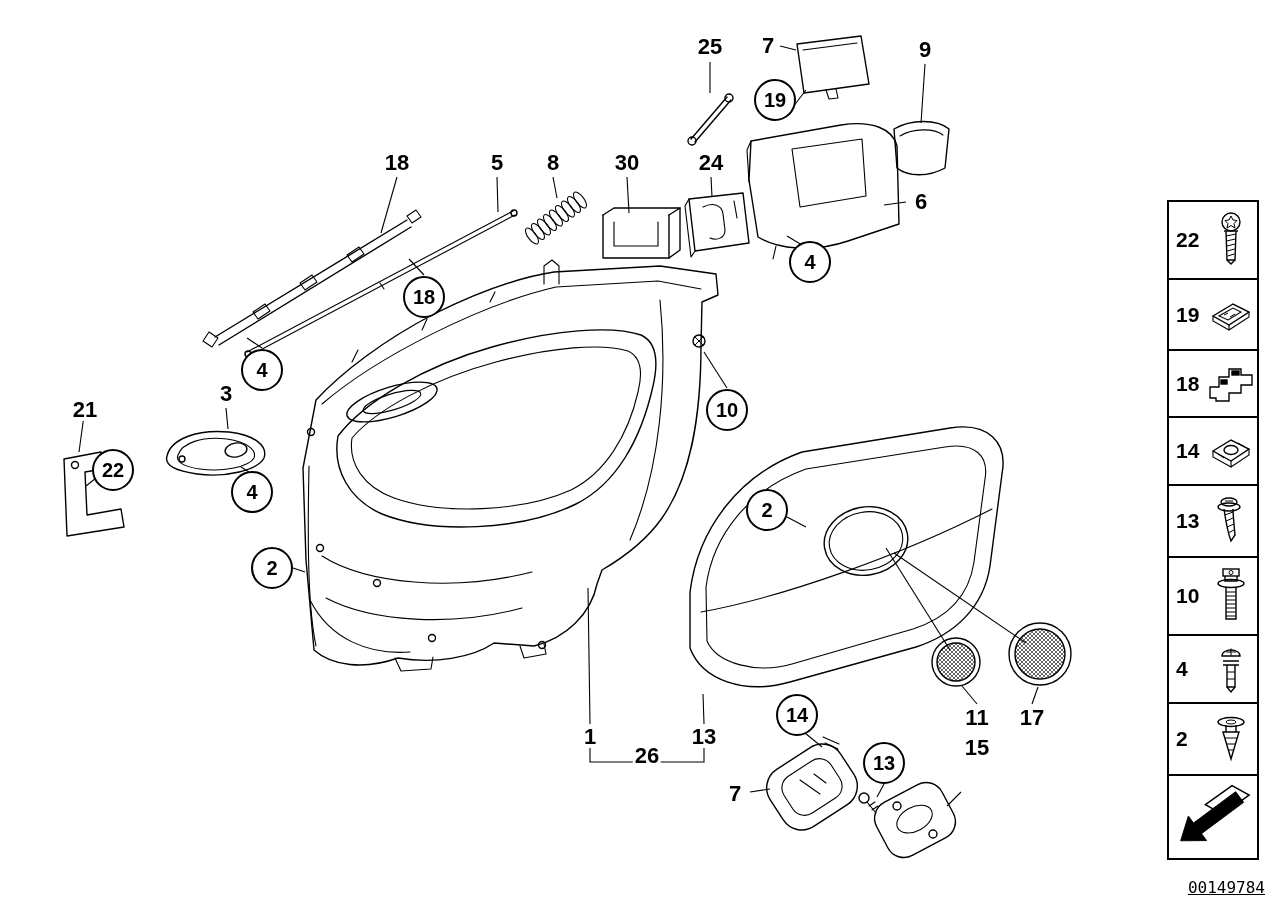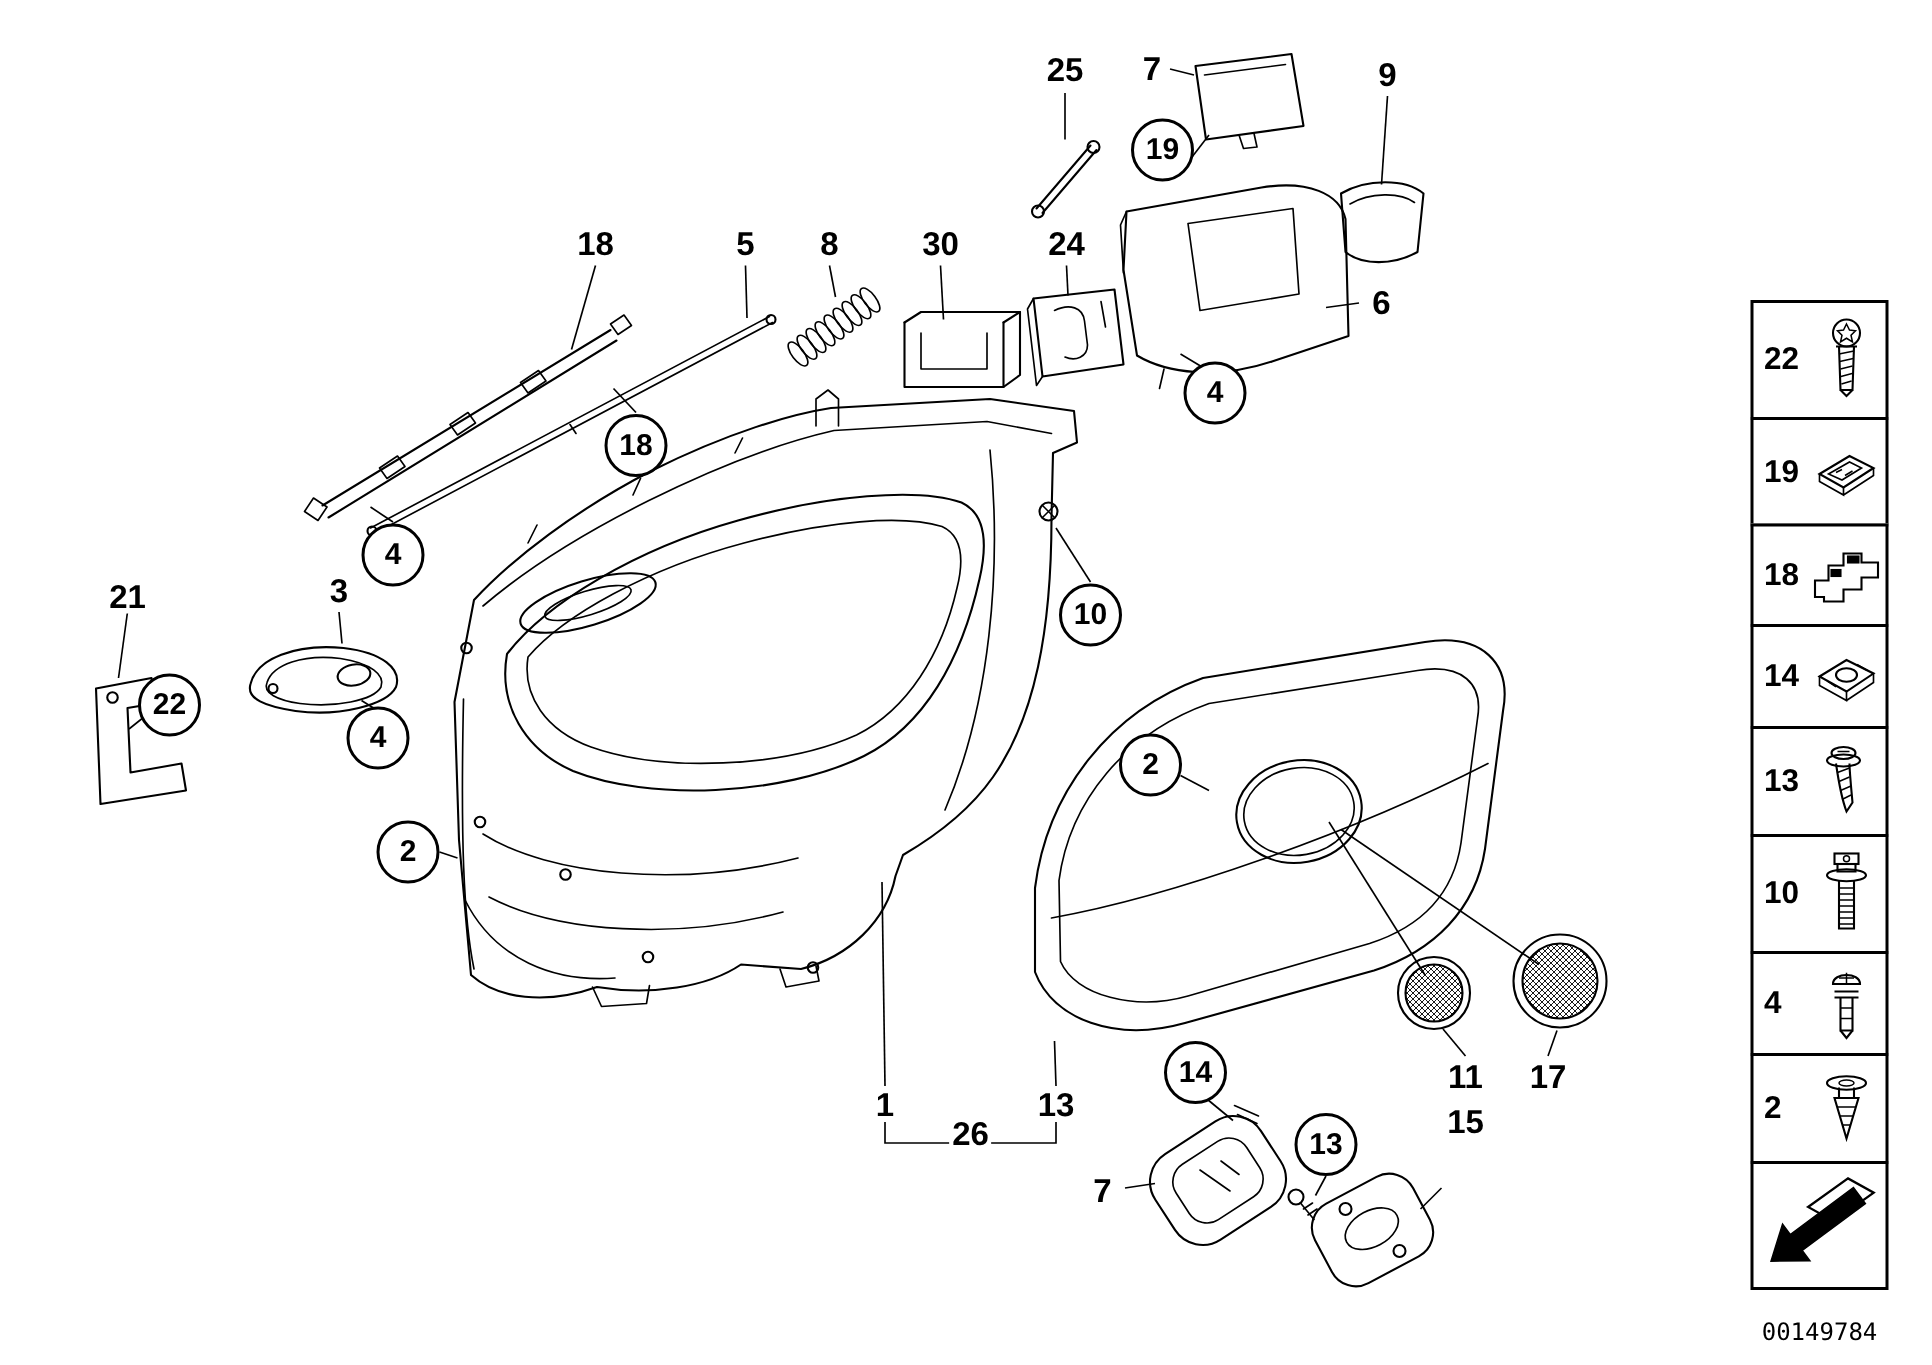--- a/index.html
+++ b/index.html
@@ -27,22 +27,22 @@
   .side-box {
     box-sizing:border-box; width:92px; border:2px solid #000; background:#fff;
     display:flex; align-items:center; padding:0 2px 0 7px; margin-top:-2px;
   }
   .side-box.first { margin-top:0; }
   .side-label { font-weight:bold; font-size:21px; color:#000; flex:0 0 30px; }
   .side-icon { flex:1 1 auto; display:flex; align-items:center; justify-content:center; }
   .arrow-box { justify-content:center; padding:0; }
 
   .part-id {
-    position:absolute; left:1161px; top:878px; width:104px; text-align:center;
-    font-family:"DejaVu Sans Mono", monospace; font-size:16px; color:#000;
+    position:absolute; left:1161px; top:878px; width:104px; text-align:right;
+    font-family:"DejaVu Sans Mono", monospace; font-size:16px; color:#000;text-decoration:underline;
   }
 </style>
 </head>
 <body>
 
 <div class="canvas">
 
   <svg class="art" width="1288" height="910" viewBox="0 0 1288 910">
     <defs>
       <pattern id="mesh" width="4" height="4" patternUnits="userSpaceOnUse">
@@ -206,21 +206,21 @@
 
   <div class="label" style="left:710px;top:47px">25</div>
   <div class="label" style="left:768px;top:46px">7</div>
   <div class="label" style="left:925px;top:50px">9</div>
   <div class="label" style="left:397px;top:163px">18</div>
   <div class="label" style="left:497px;top:163px">5</div>
   <div class="label" style="left:553px;top:163px">8</div>
   <div class="label" style="left:627px;top:163px">30</div>
   <div class="label" style="left:711px;top:163px">24</div>
   <div class="label" style="left:921px;top:202px">6</div>
-  <div class="label" style="left:85px;top:398px">21</div>
+  <div class="label" style="left:85px;top:410px">21</div>
   <div class="label" style="left:226px;top:394px">3</div>
   <div class="label" style="left:977px;top:718px">11</div>
   <div class="label" style="left:1032px;top:718px">17</div>
   <div class="label" style="left:590px;top:737px">1</div>
   <div class="label" style="left:704px;top:737px">13</div>
   <div class="label" style="left:647px;top:756px">26</div>
   <div class="label" style="left:735px;top:794px">7</div>
   <div class="label" style="left:977px;top:748px">15</div>
 
   <div class="circled" style="left:775px;top:100px">19</div>

